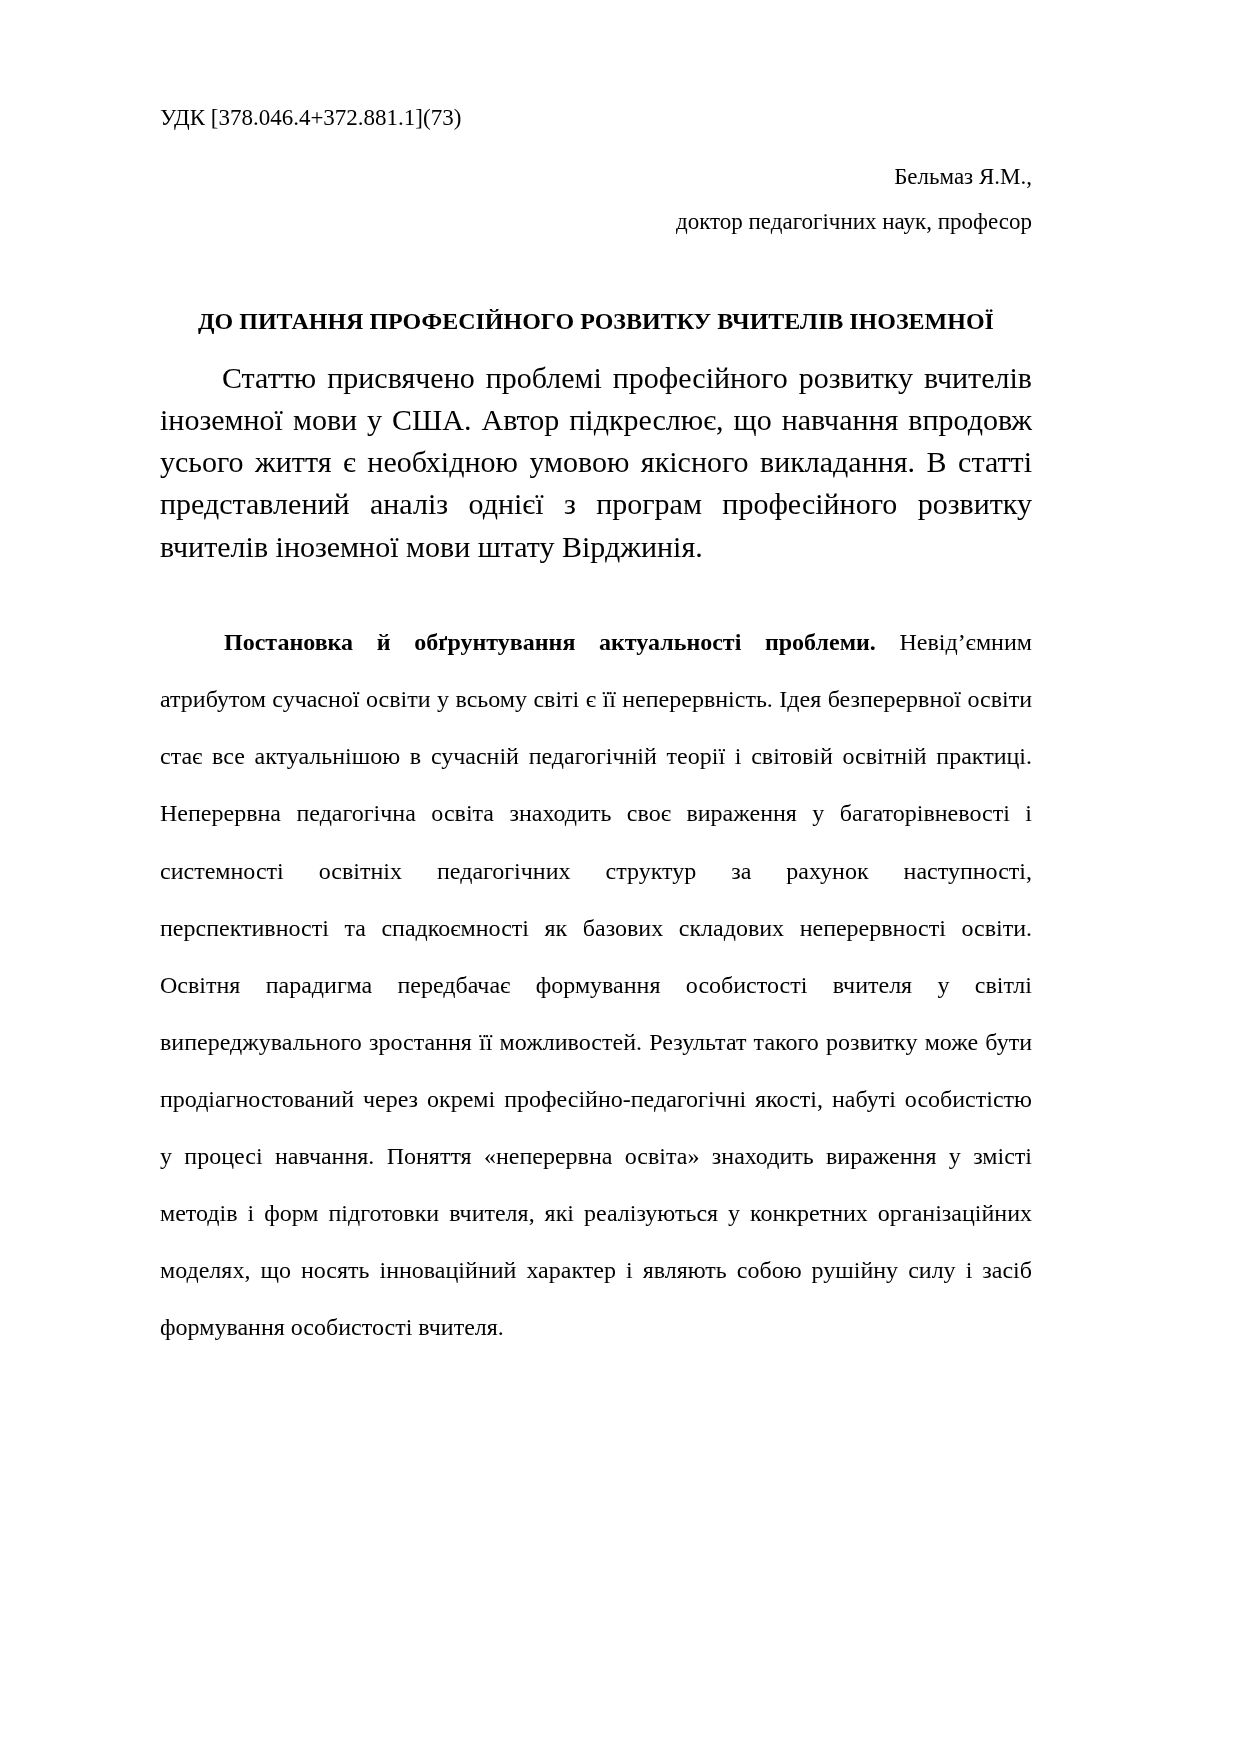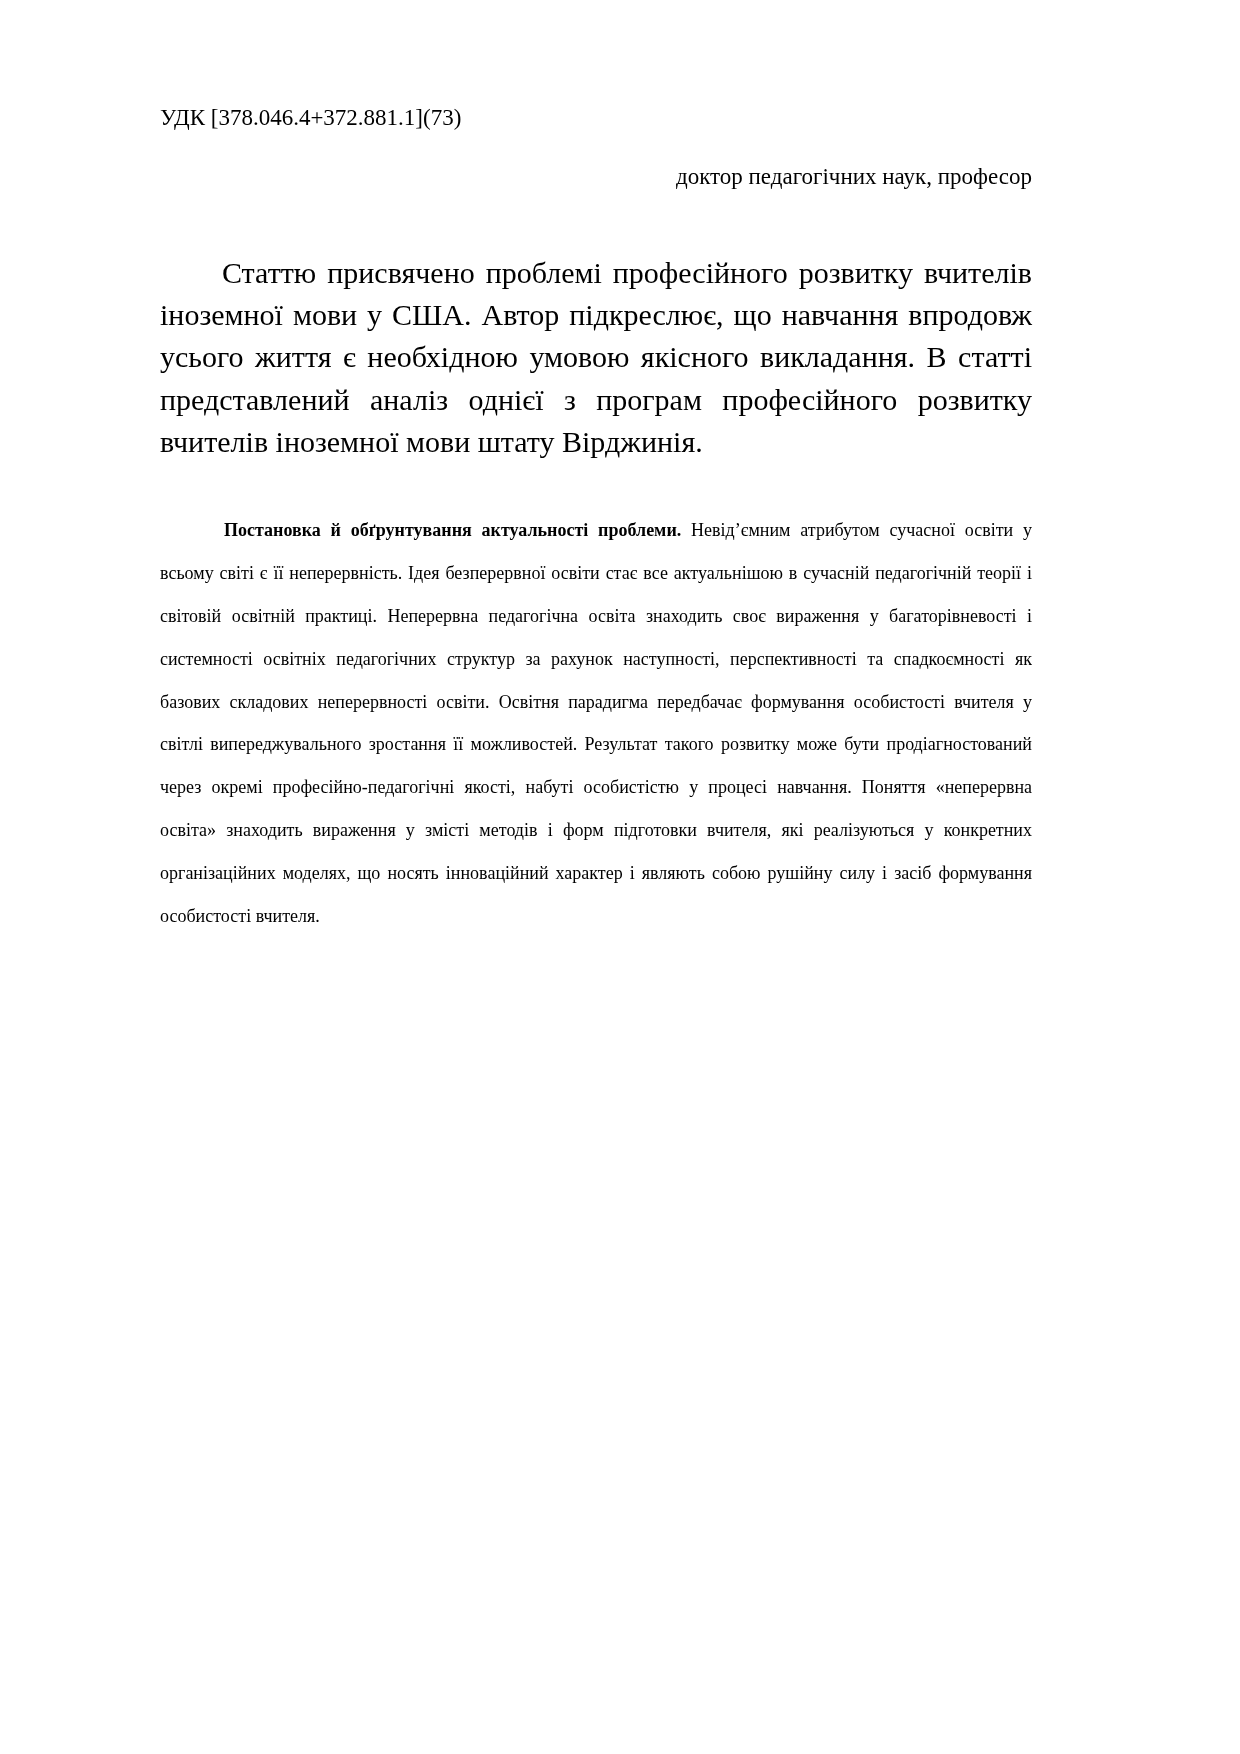--- a/index.html
+++ b/index.html
@@ -37,39 +37,41 @@
   .title-line { display: block; }
   .abstract, .keywords {
     font-size: 30px;
     line-height: 1.41;
     text-align: justify;
     text-indent: 62px;
   }
   .abstract { margin-top: 12px; }
   .body-para {
     margin-top: 46px;
-    font-size: 18px;
+    font-size: 24px;
     line-height: 2.38;
     text-align: justify;
     text-indent: 64px;
   }
   .body-lead { font-weight: bold; }
 </style>
 </head>
 <body>
 
 <div class="page">
 
   <div class="udc">УДК [378.046.4+372.881.1](73)</div>
 
   <div class="author-block">
+    <div>Бельмаз Я.М.,</div>
     <div>доктор педагогічних наук, професор</div>
   </div>
 
   <h1 class="title">
+    <span class="title-line">ДО ПИТАННЯ ПРОФЕСІЙНОГО РОЗВИТКУ ВЧИТЕЛІВ ІНОЗЕМНОЇ</span>
   </h1>
 
   <p class="abstract">Статтю присвячено проблемі професійного розвитку вчителів іноземної мови у США. Автор підкреслює, що навчання впродовж усього життя є необхідною умовою якісного викладання. В статті представлений аналіз однієї з програм професійного розвитку вчителів іноземної мови штату Вірджинія.</p>
 
 
   <p class="body-para"><strong class="body-lead">Постановка й обґрунтування актуальності проблеми.</strong><span> Невід’ємним атрибутом сучасної освіти у всьому світі є її неперервність. Ідея безперервної освіти стає все актуальнішою в сучасній педагогічній теорії і світовій освітній практиці. Неперервна педагогічна освіта знаходить своє вираження у багаторівневості і системності освітніх педагогічних структур за рахунок наступності, перспективності та спадкоємності як базових складових неперервності освіти. Освітня парадигма передбачає формування особистості вчителя у світлі випереджувального зростання її можливостей. Результат такого розвитку може бути продіагностований через окремі професійно-педагогічні якості, набуті особистістю у процесі навчання. Поняття «неперервна освіта» знаходить вираження у змісті методів і форм підготовки вчителя, які реалізуються у конкретних організаційних моделях, що носять інноваційний характер і являють собою рушійну силу і засіб формування особистості вчителя.</span></p>
 
 </div>
 
 </body></html>

